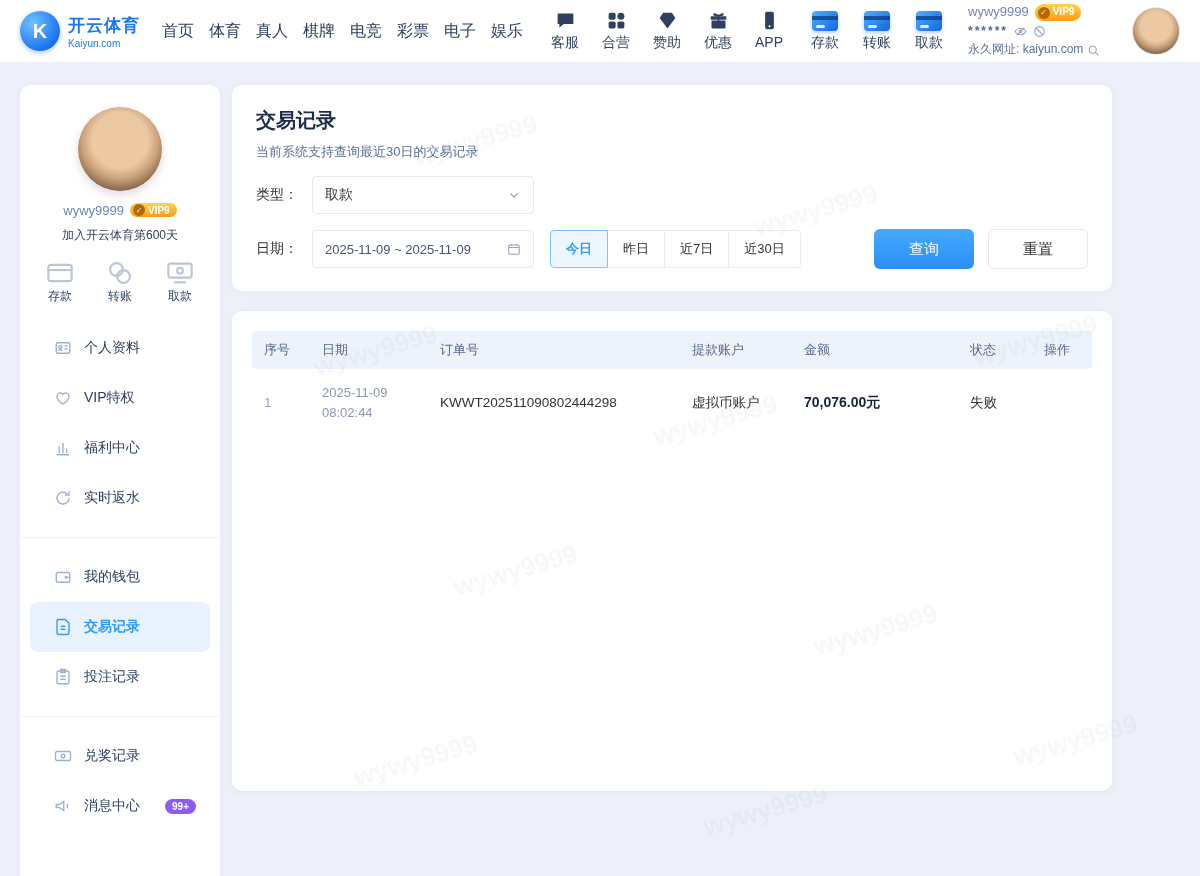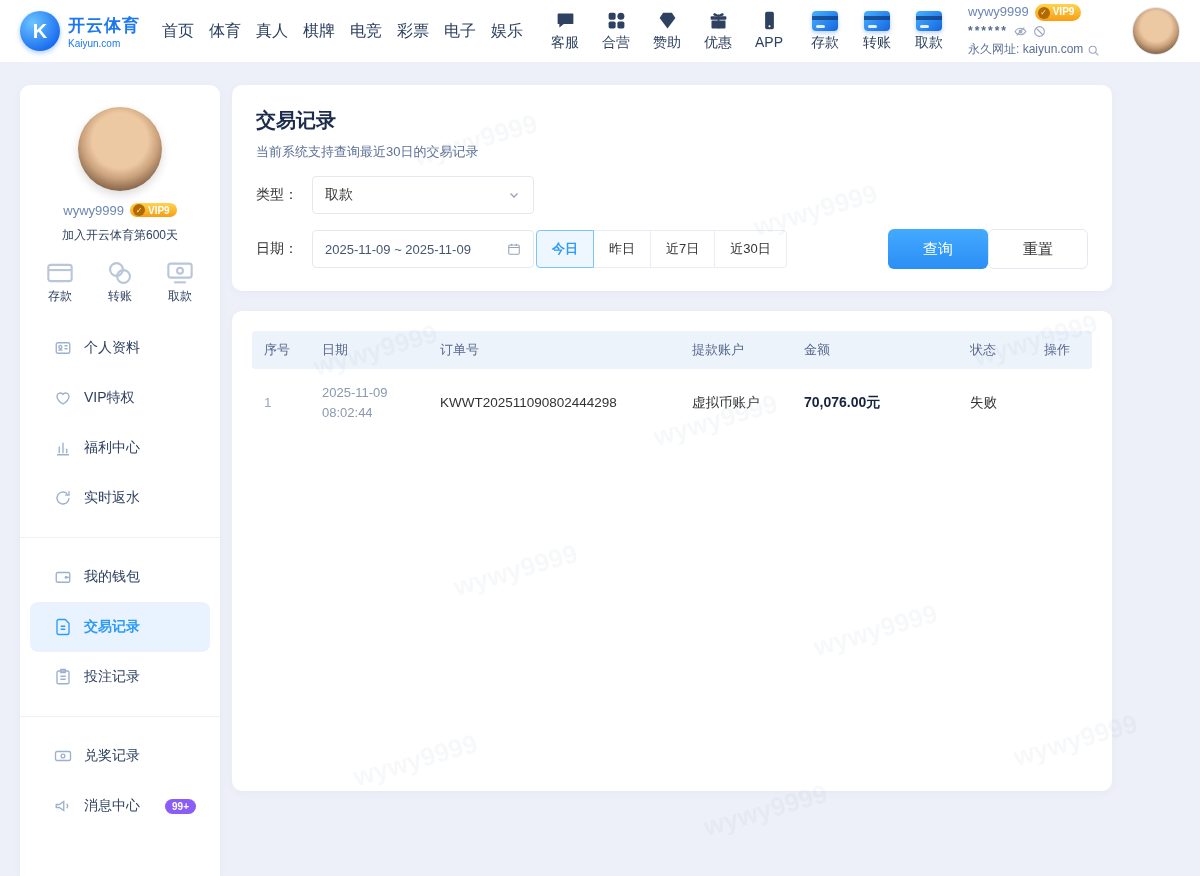--- a/index.html
+++ b/index.html
@@ -99,33 +99,33 @@
   .frow{ display:flex; align-items:center; margin-top:15px; }
   .flabel{ width:56px; font-size:14px; color:#333; flex:none; }
   .select-box,.date-box{
     width:222px; height:38px; border:1px solid #e4e9f1; border-radius:4px;
     display:flex; align-items:center; justify-content:space-between;
     padding:0 12px; background:#fff; cursor:pointer; flex:none;
   }
   .select-box span:first-child{ font-size:14px; color:#333; }
   .date-box span:first-child{ font-size:13px; color:#46556f; }
   .ico-sm{ width:14px; height:14px; color:#98a3b8; }
-  .seg-group{ display:flex; margin-left:2px; }
+  .seg-group{ display:flex; margin-left:16px; }
   .seg{
     height:38px; padding:0 15px; border:1px solid #e8edf4; background:#fff;
     font-size:13px; color:#333; display:flex; align-items:center;
     margin-left:-1px; cursor:pointer; white-space:nowrap;
   }
   .seg:first-child{ border-radius:4px 0 0 4px; margin-left:0; }
   .seg:last-child{ border-radius:0 4px 4px 0; }
   .seg.active{
     color:#2e9bf7; border-color:#7cc4fb; background:#eef7ff;
     position:relative; z-index:2; font-weight:bold;
   }
-  .actions{ margin-left:auto; display:flex; }
+  .actions{ margin-left:auto; display:flex; gap:14px; }
   .btn-primary{
     width:100px; height:40px; border:none; border-radius:6px; cursor:pointer;
     background:linear-gradient(180deg,#43aaff,#2b8ef5); color:#fff; font-size:15px;
     font-family:inherit;
   }
   .btn-ghost{
     width:100px; height:40px; border:1px solid #e4e9f1; border-radius:6px; cursor:pointer;
     background:#fff; color:#333; font-size:15px; font-family:inherit;
   }
 

